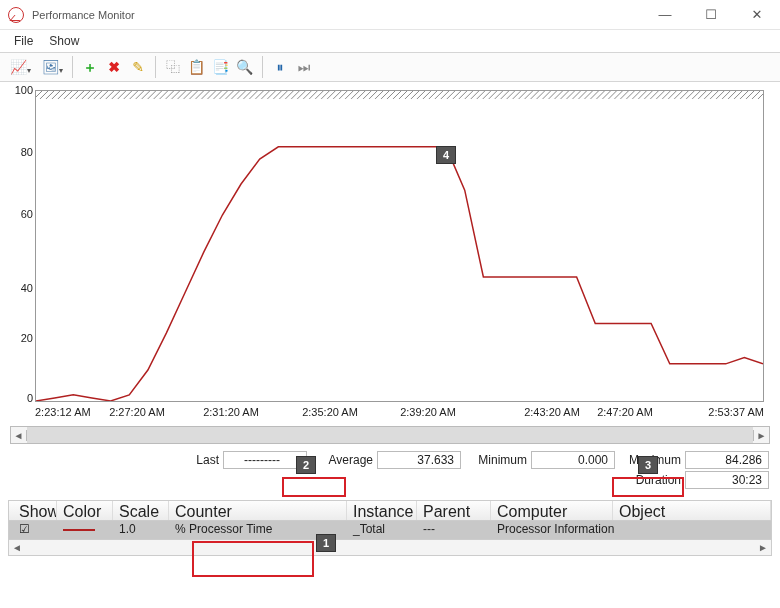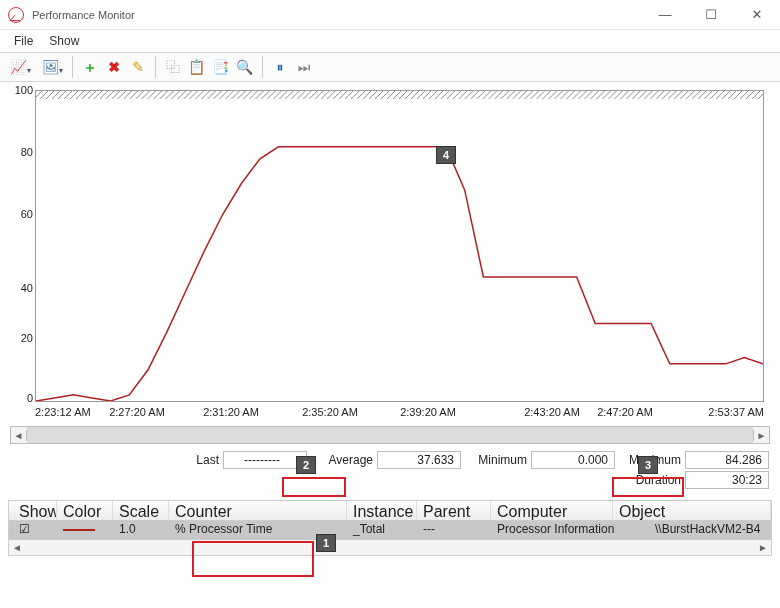--- a/index.html
+++ b/index.html
@@ -284,20 +284,19 @@
     <div class="th c-obj">Object</div>
   </div>
   <div class="trow">
     <div class="td c-show"><span>☑</span></div>
     <div class="td c-color"><span class="colorline"></span></div>
     <div class="td c-scale">1.0</div>
     <div class="td c-counter">% Processor Time</div>
     <div class="td c-inst">_Total</div>
     <div class="td c-parent">---</div>
     <div class="td c-obj">Processor Information</div>
-    <div class="td c-comp">\\BurstHackVM2-B4</div>
   </div>
   <div class="tscroll">
     <div class="arrow2">◄</div>
     <div class="track2"></div>
     <div class="arrow2">►</div>
   </div>
 </div>
 
 </body></html>

